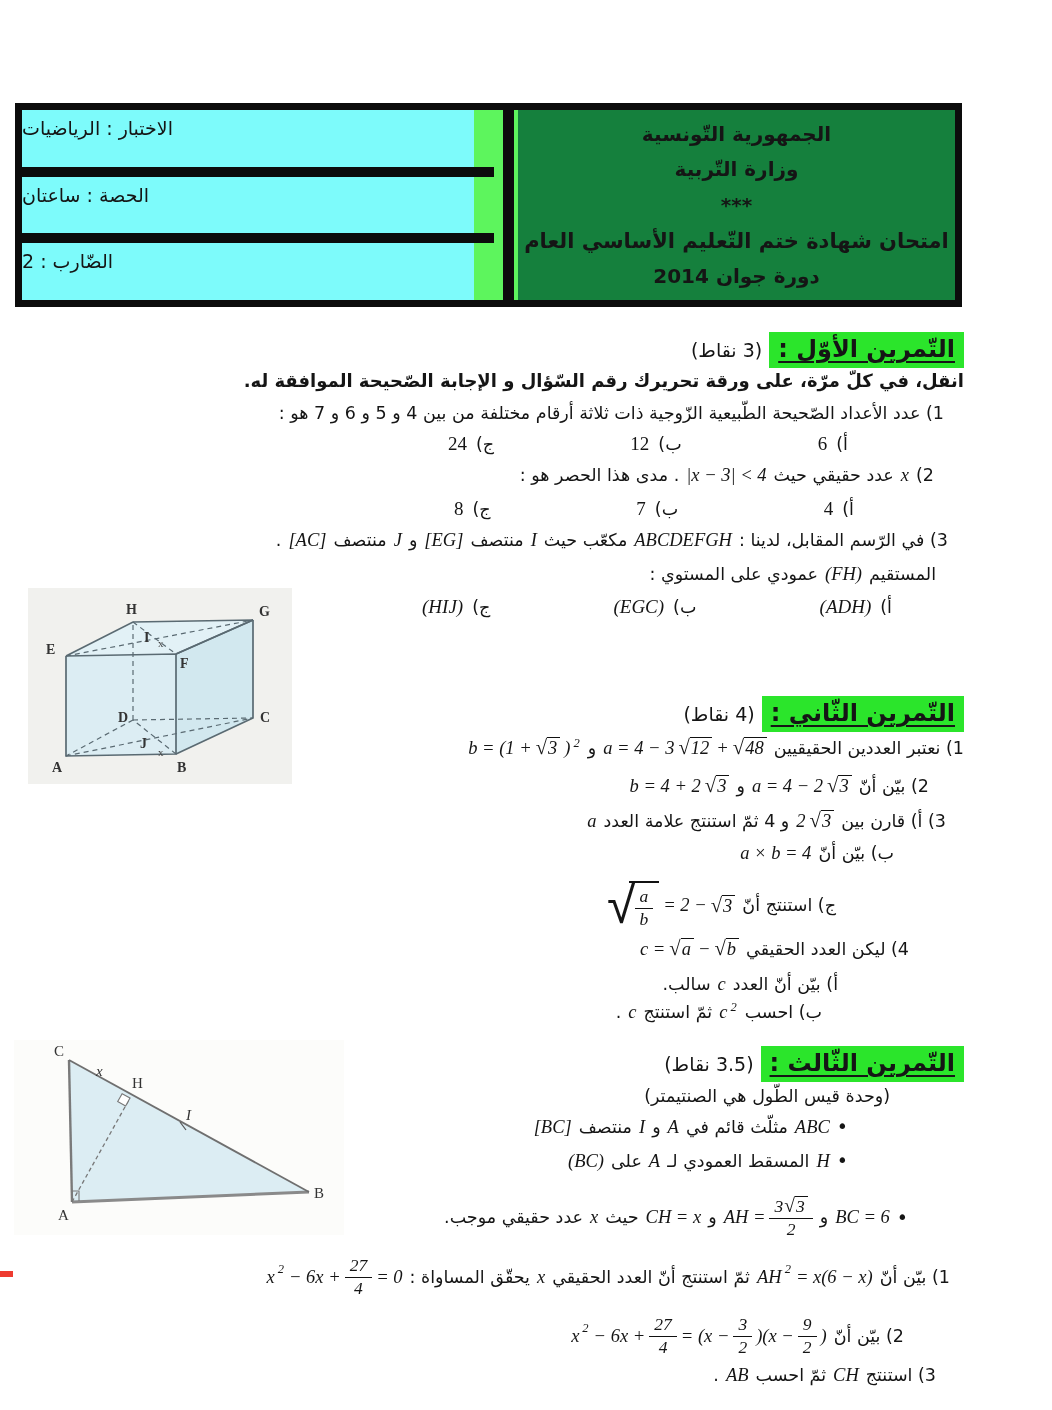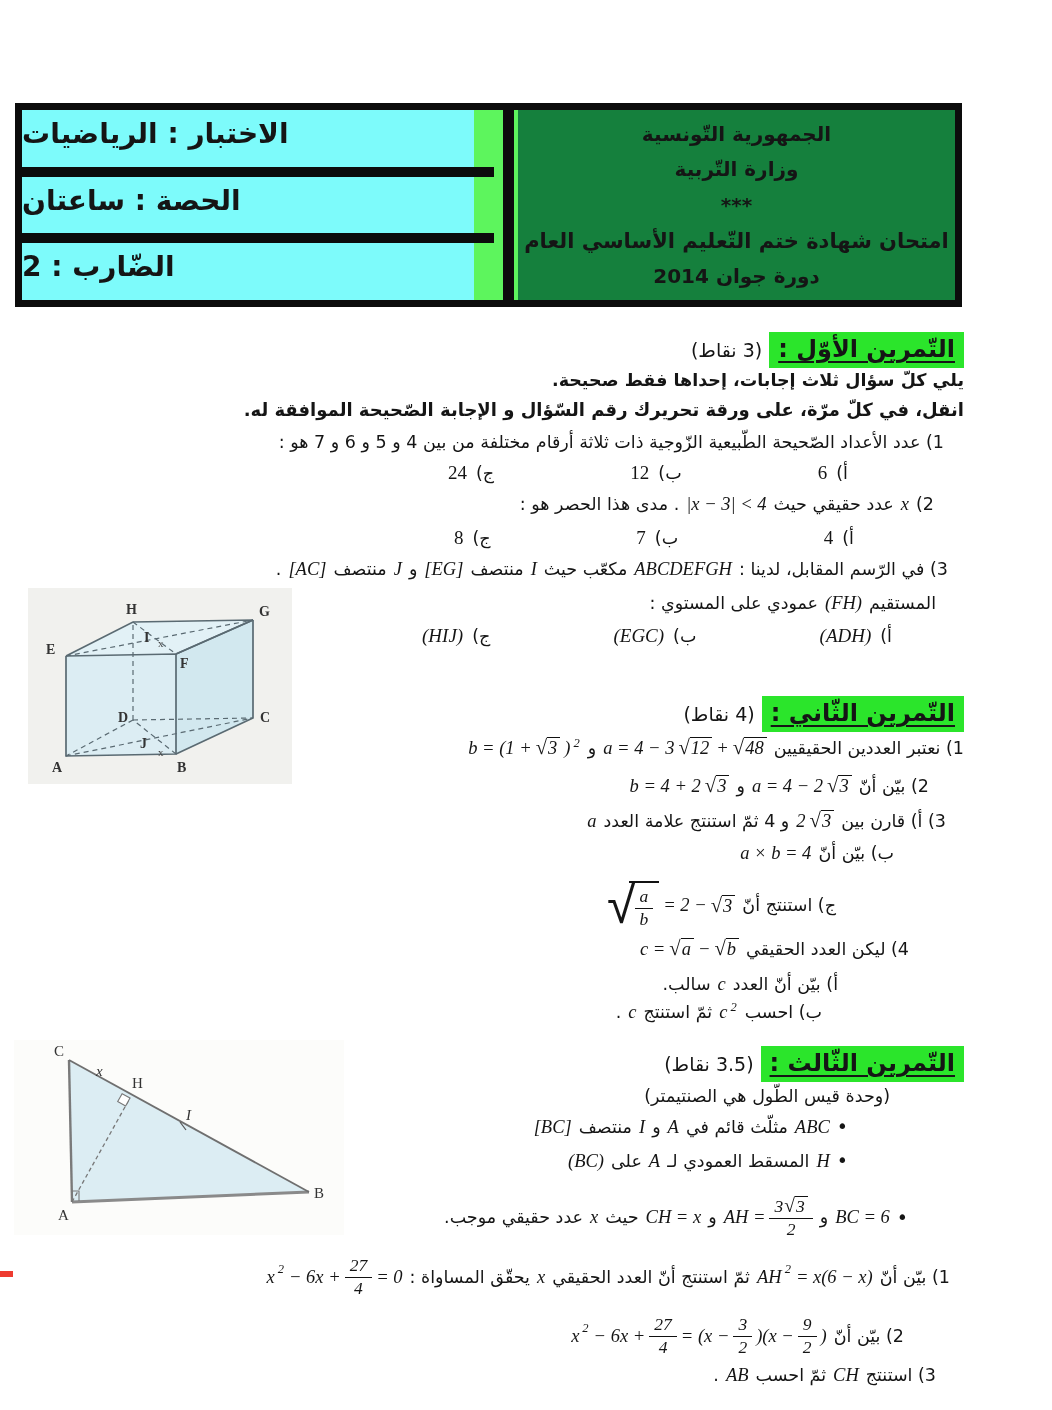--- a/index.html
+++ b/index.html
@@ -6,21 +6,21 @@
   body{width:1052px;height:1410px;background:#fff;position:relative;
        font-family:"DejaVu Sans",sans-serif;color:#151515;overflow:hidden}
 
   
   .hdr{position:absolute;left:15px;top:103px;width:947px;height:204px;box-sizing:border-box;
        border:7px solid #0c0c0c;background:#5df55d;display:flex}
   .hdr-cells{width:472px;display:flex;flex-direction:column}
   .hcell{flex:1;background:#7dfbfb;margin-left:0;margin-right:0;width:452px;
          display:flex;align-items:flex-start;justify-content:flex-end;
          padding:7px 14px 0 0;box-sizing:border-box;direction:rtl}
-  .hcell span{font-size:28px;font-weight:bold;white-space:nowrap}
+  .hcell span{font-size:19px;font-weight:normal;white-space:nowrap}
   .hsep{height:10px;background:#0c0c0c;width:100%}
   .hdiv{width:11px;background:#0c0c0c;margin-left:9px}
   .hyellow{flex:1;background:#15803d;margin-left:4px;display:flex;flex-direction:column;
            align-items:center;justify-content:space-around;padding:6px 4px;direction:rtl}
   .hyellow span{font-weight:bold;font-size:20px;white-space:nowrap}
   .hyellow .xt{font-size:21px}
 
   
   .sec{position:absolute;right:88px;left:26px;direction:rtl}
   .ln{display:flex;flex-wrap:nowrap;align-items:baseline;gap:7px;direction:rtl;min-height:30px}
@@ -91,23 +91,20 @@
       <span class="xt">امتحان شهادة ختم التّعليم الأساسي العام</span>
       <span>دورة جوان 2014</span>
     </div>
   </div>
 
   <section class="sec" id="ex1" style="top:332px">
     <div class="ln" style="min-height:38px">
       <span class="ttl">التّمرين الأوّل :</span>
       <span class="pts">(3 نقاط)</span>
     </div>
-    <div class="ln" style="min-height:29px">
-      <span class="ar b">يلي كلّ سؤال ثلاث إجابات، إحداها فقط صحيحة.</span>
-    </div>
     <div class="ln" style="min-height:33px">
       <span class="ar b" style="font-size:18px">انقل، في كلّ مرّة، على ورقة تحريرك رقم السّؤال و الإجابة الصّحيحة الموافقة له.</span>
     </div>
     <div class="ln" style="min-height:30px;margin-right:20px">
       <span class="ar">1) عدد الأعداد الصّحيحة الطّبيعية الزّوجية ذات ثلاثة أرقام مختلفة من بين 4 و 5 و 6 و 7 هو :</span>
     </div>
     <div class="ans" style="width:400px;margin-right:116px">
       <span class="ansi">
         <span class="ar">أ)</span>
         <span class="mn">6</span>

